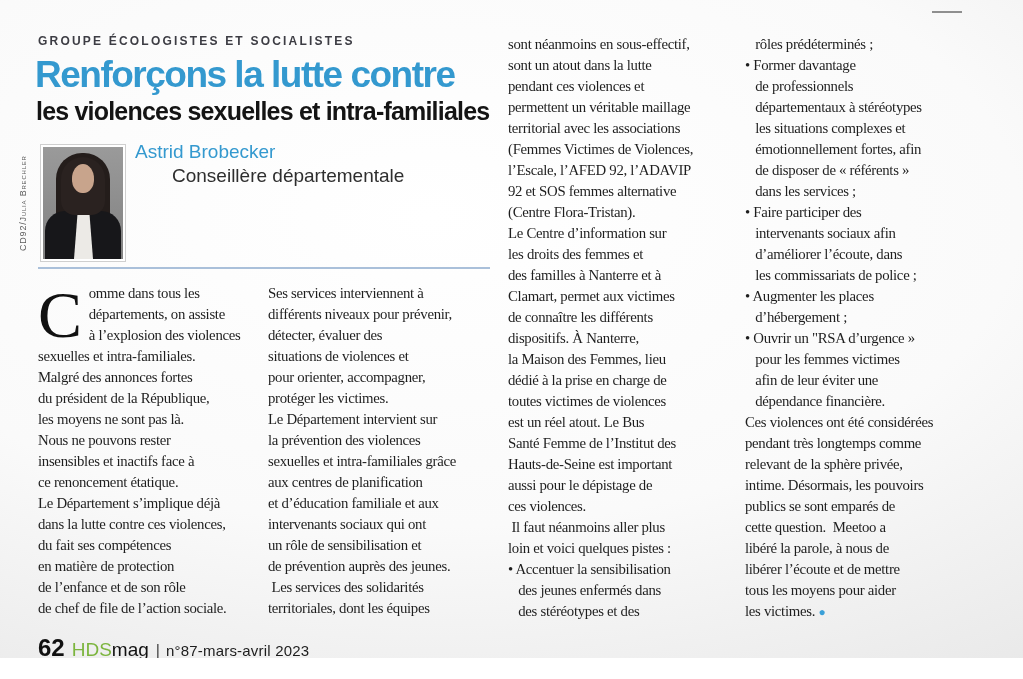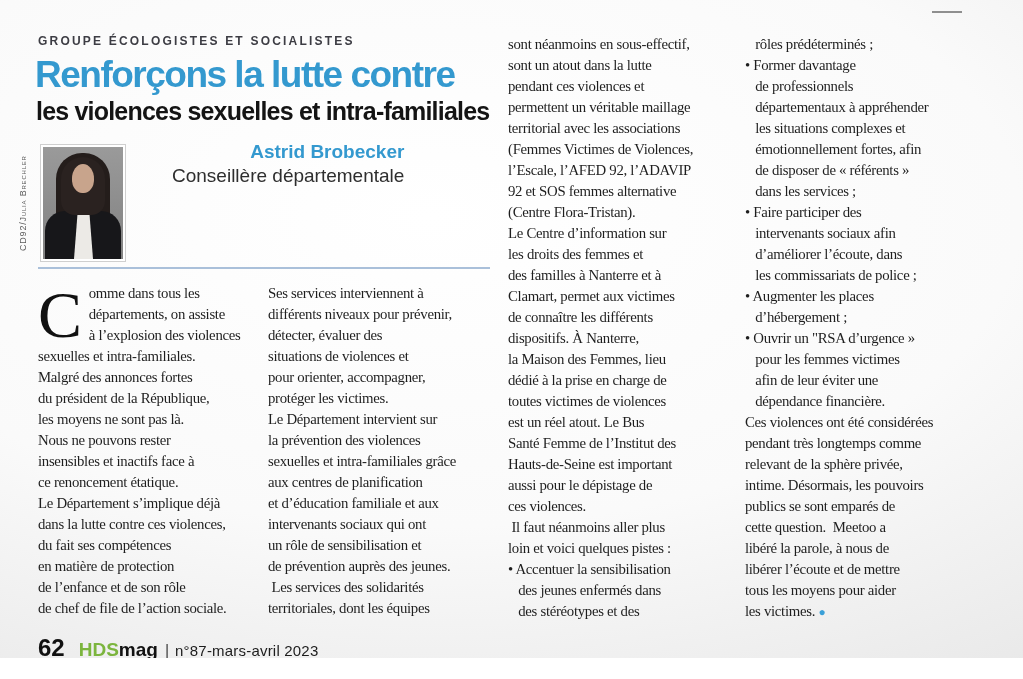--- a/index.html
+++ b/index.html
@@ -62,21 +62,21 @@
   }
   .p-hairfront {
     position:absolute; left:18px; top:10px; width:44px; height:58px;
     background:#2a2220; border-radius:22px 22px 14px 14px;
   }
   .p-face {
     position:absolute; left:29px; top:17px; width:22px; height:29px;
     background:#c8a48c; border-radius:50% 50% 46% 46%;
   }
   .author { position:absolute; left:135px; top:141px; }
-  .author-name { font-size:19px; font-weight:bold; color:#3499cf;text-align:right; }
+  .author-name { font-size:19px; font-weight:normal; color:#3499cf; }
   .author-role { font-size:19px; color:#2e2e2e; margin-top:2px;margin-left:37px; }
   .divider {
     position:absolute; left:38px; top:267px; width:452px; height:2px;
     background:#aac0da;
   }
   .col {
     position:absolute;
     font-family:"Liberation Serif", serif;
     font-size:14.8px; line-height:21px; letter-spacing:-0.3px;
     color:#1e1e1e;
@@ -92,21 +92,21 @@
     font-size:66px; line-height:56px;
     padding:4px 7px 2px 0;
     color:#111;
   }
   .end-dot { color:#3aa0d8; font-size:12px; letter-spacing:0; }
   .footer {
     position:absolute; left:38px; top:634px;
     display:flex; align-items:baseline;
   }
   .pagenum { font-size:24px; font-weight:800; color:#111; }
-  .brand { font-size:19px; font-weight:700; margin-left:14px; }
+  .brand { font-size:19px; font-weight:400; margin-left:7px; }
   .brand-hds { color:#7cb53e; }
   .brand-mag { color:#111; }
   .footer-sep { font-size:16px; font-weight:300; color:#444; margin:0 6px 0 7px; }
   .issue { font-size:15px; font-weight:500; color:#1d1d1d; letter-spacing:0.2px; }
 </style>
 </head>
 <body>
 
 <div class="page">
 
@@ -199,21 +199,21 @@
       <div class="line"> Il faut néanmoins aller plus</div>
       <div class="line">loin et voici quelques pistes :</div>
       <div class="line">• Accentuer la sensibilisation</div>
       <div class="line">   des jeunes enfermés dans</div>
       <div class="line">   des stéréotypes et des</div>
     </div>
   <div class="col col4">
       <div class="line">   rôles prédéterminés ;</div>
       <div class="line">• Former davantage</div>
       <div class="line">   de professionnels</div>
-      <div class="line">   départementaux à appréhender</div>
+      <div class="line">   départementaux à stéréotypes</div>
       <div class="line">   les situations complexes et</div>
       <div class="line">   émotionnellement fortes, afin</div>
       <div class="line">   de disposer de « référents »</div>
       <div class="line">   dans les services ;</div>
       <div class="line">• Faire participer des</div>
       <div class="line">   intervenants sociaux afin</div>
       <div class="line">   d’améliorer l’écoute, dans</div>
       <div class="line">   les commissariats de police ;</div>
       <div class="line">• Augmenter les places</div>
       <div class="line">   d’hébergement ;</div>

